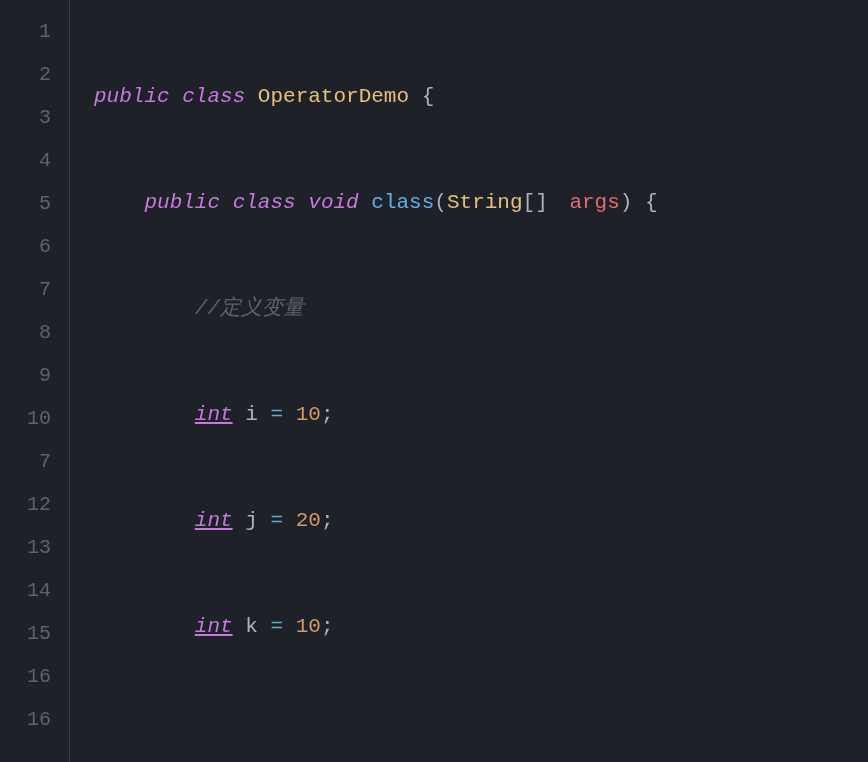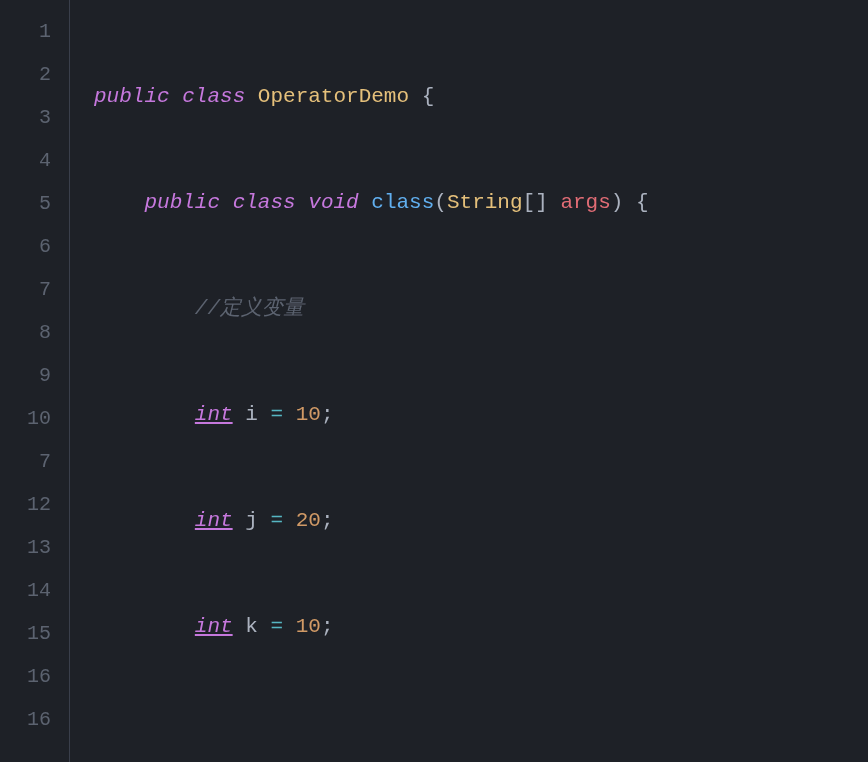--- a/index.html
+++ b/index.html
@@ -41,21 +41,21 @@
       color: #abb2bf;
     }
     .code .line {
       height: 43px;
       line-height: 43px;
     }
     .kw { color: #c678dd; font-style: italic; }
     .type { color: #c678dd; font-style: italic; text-decoration: underline; }
     .fn { color: #61afef; }
     .cls { color: #e5c07b; }
-    .var { color: #e06c75; }
+    .var { color: #e06c75; margin-left: 9px; }
     .op { color: #56b6c2; }
     .num { color: #d19a66; }
     .comment { color: #5c6370; font-style: italic; margin-top: 15px; }
     .punc { color: #abb2bf; }
     .paren { color: #abb2bf; }
     .ident { color: #abb2bf; }
   </style>
 </head>
 <body>
 

